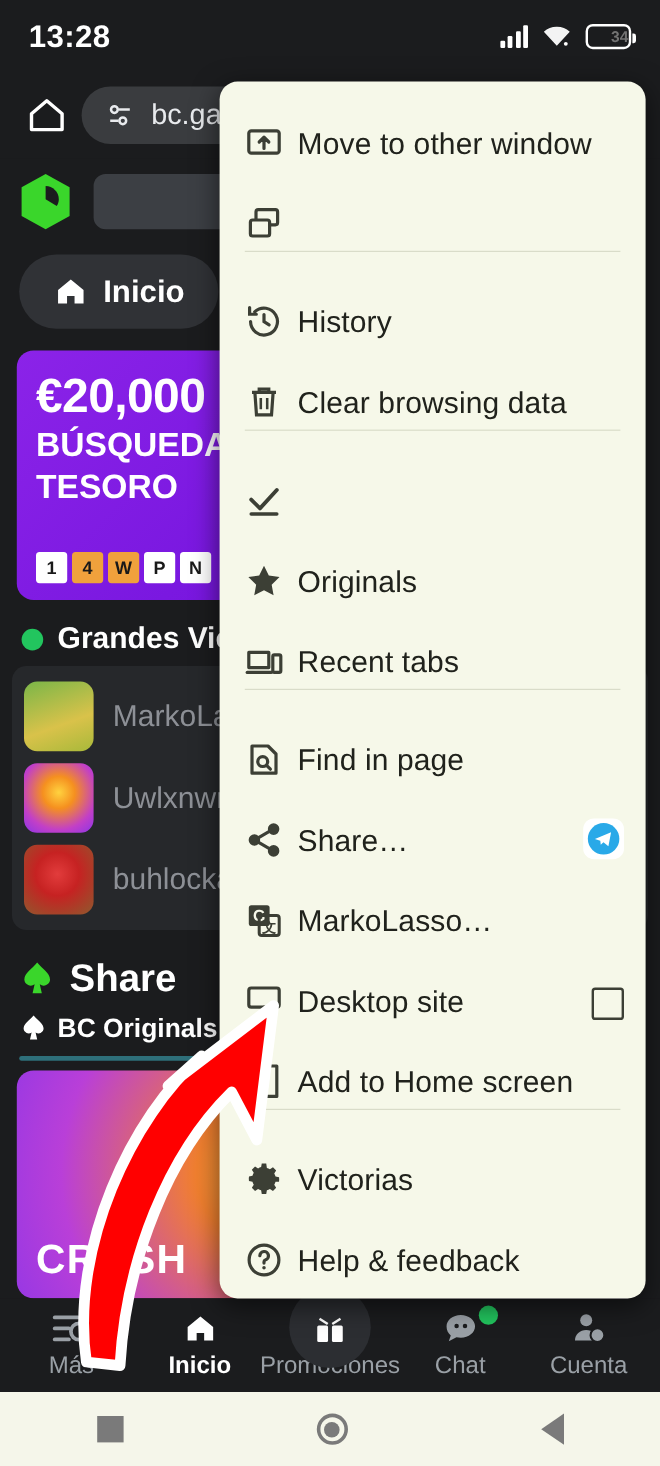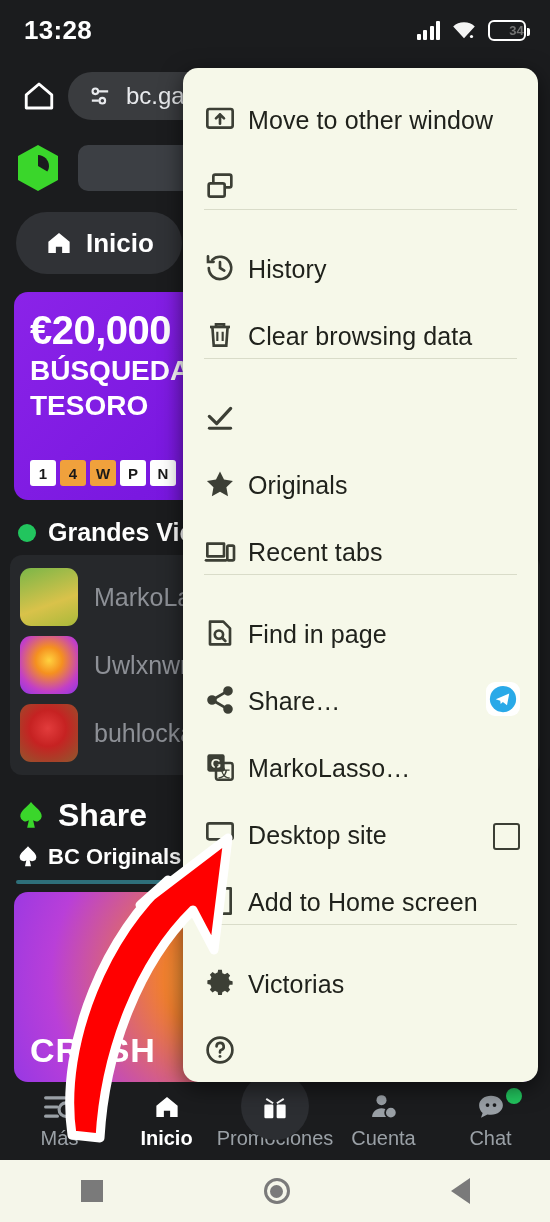--- a/index.html
+++ b/index.html
@@ -268,35 +268,35 @@
     <div class="nav-item">
       <div id="promo-circle"></div>
       <svg width="34" height="30" viewBox="0 0 24 24" fill="#fff" style="position:relative">
         <rect x="3.5" y="10" width="7.2" height="11" rx="1"></rect>
           <rect x="13.3" y="10" width="7.2" height="11" rx="1"></rect>
         <path d="M5 5.5 10.5 9M19 5.5 13.5 9" stroke="#fff" stroke-width="1.6"></path>
       </svg>
       <span class="nav-label">Promociones</span>
     </div>
     <div class="nav-item">
-      <svg width="34" height="30" viewBox="0 0 24 24" fill="#9aa0a6">
-        <circle cx="10" cy="6.5" r="4"></circle>
-          <path d="M2.5 20c0-4.2 3.4-7 7.5-7s7.5 2.8 7.5 7z"></path>
-        <circle cx="17.5" cy="16.5" r="4.6" fill="#9aa0a6" stroke="#1b1c1e" stroke-width="1.4"></circle>
-      </svg>
-      <span class="nav-label">Cuenta</span>
-    </div>
-    <div class="nav-item">
       <span class="nav-badge"></span>
       <svg width="34" height="30" viewBox="0 0 24 24" fill="#9aa0a6">
         <path d="M12 3c5.3 0 9.5 3.4 9.5 7.6S17.3 18.2 12 18.2c-1 0-2-.1-2.9-.3L4 20.5l1.3-3.8C3.5 15.3 2.5 13.1 2.5 10.6 2.5 6.4 6.7 3 12 3z"></path>
         <circle cx="9.2" cy="10.4" r="1.5" fill="#1b1c1e"></circle>
           <circle cx="14.8" cy="10.4" r="1.5" fill="#1b1c1e"></circle>
       </svg>
       <span class="nav-label">Chat</span>
+    </div>
+    <div class="nav-item">
+      <svg width="34" height="30" viewBox="0 0 24 24" fill="#9aa0a6">
+        <circle cx="10" cy="6.5" r="4"></circle>
+          <path d="M2.5 20c0-4.2 3.4-7 7.5-7s7.5 2.8 7.5 7z"></path>
+        <circle cx="17.5" cy="16.5" r="4.6" fill="#9aa0a6" stroke="#1b1c1e" stroke-width="1.4"></circle>
+      </svg>
+      <span class="nav-label">Cuenta</span>
     </div>
   </div>
 
   <div id="androidnav">
     <span class="sq"></span>
     <span class="circ">
         <i></i>
       </span>
     <span class="tri"></span>
   </div>
@@ -458,20 +458,21 @@
     </div>
 
     <div class="mi">
       <span class="micon">
         <svg width="32" height="32" viewBox="0 0 24 24" fill="none" stroke="#3c3f35" stroke-width="2">
           <circle cx="12" cy="12" r="9.3"></circle>
           <path d="M9.4 9.3a2.7 2.7 0 1 1 3.4 2.7c-.6.2-.8.7-.8 1.3v.6" stroke-linecap="round"></path>
           <circle cx="12" cy="16.8" r="1.1" fill="#3c3f35" stroke="none"></circle>
         </svg>
       </span>
+      <span class="mlabel">Help &amp; feedback</span>
     </div>
   </div>
 
   <svg id="arrow" viewBox="0 0 550 1222">
     <path d="M72 1135 C 58 1040, 110 930, 168 880
              L 140 905 L 228 838 L 214 950 L 193 910
              C 140 962, 105 1050, 100 1138 Z" fill="#ff0000" stroke="#ffffff" stroke-width="9" stroke-linejoin="round"></path>
   </svg>
 
 </div>

